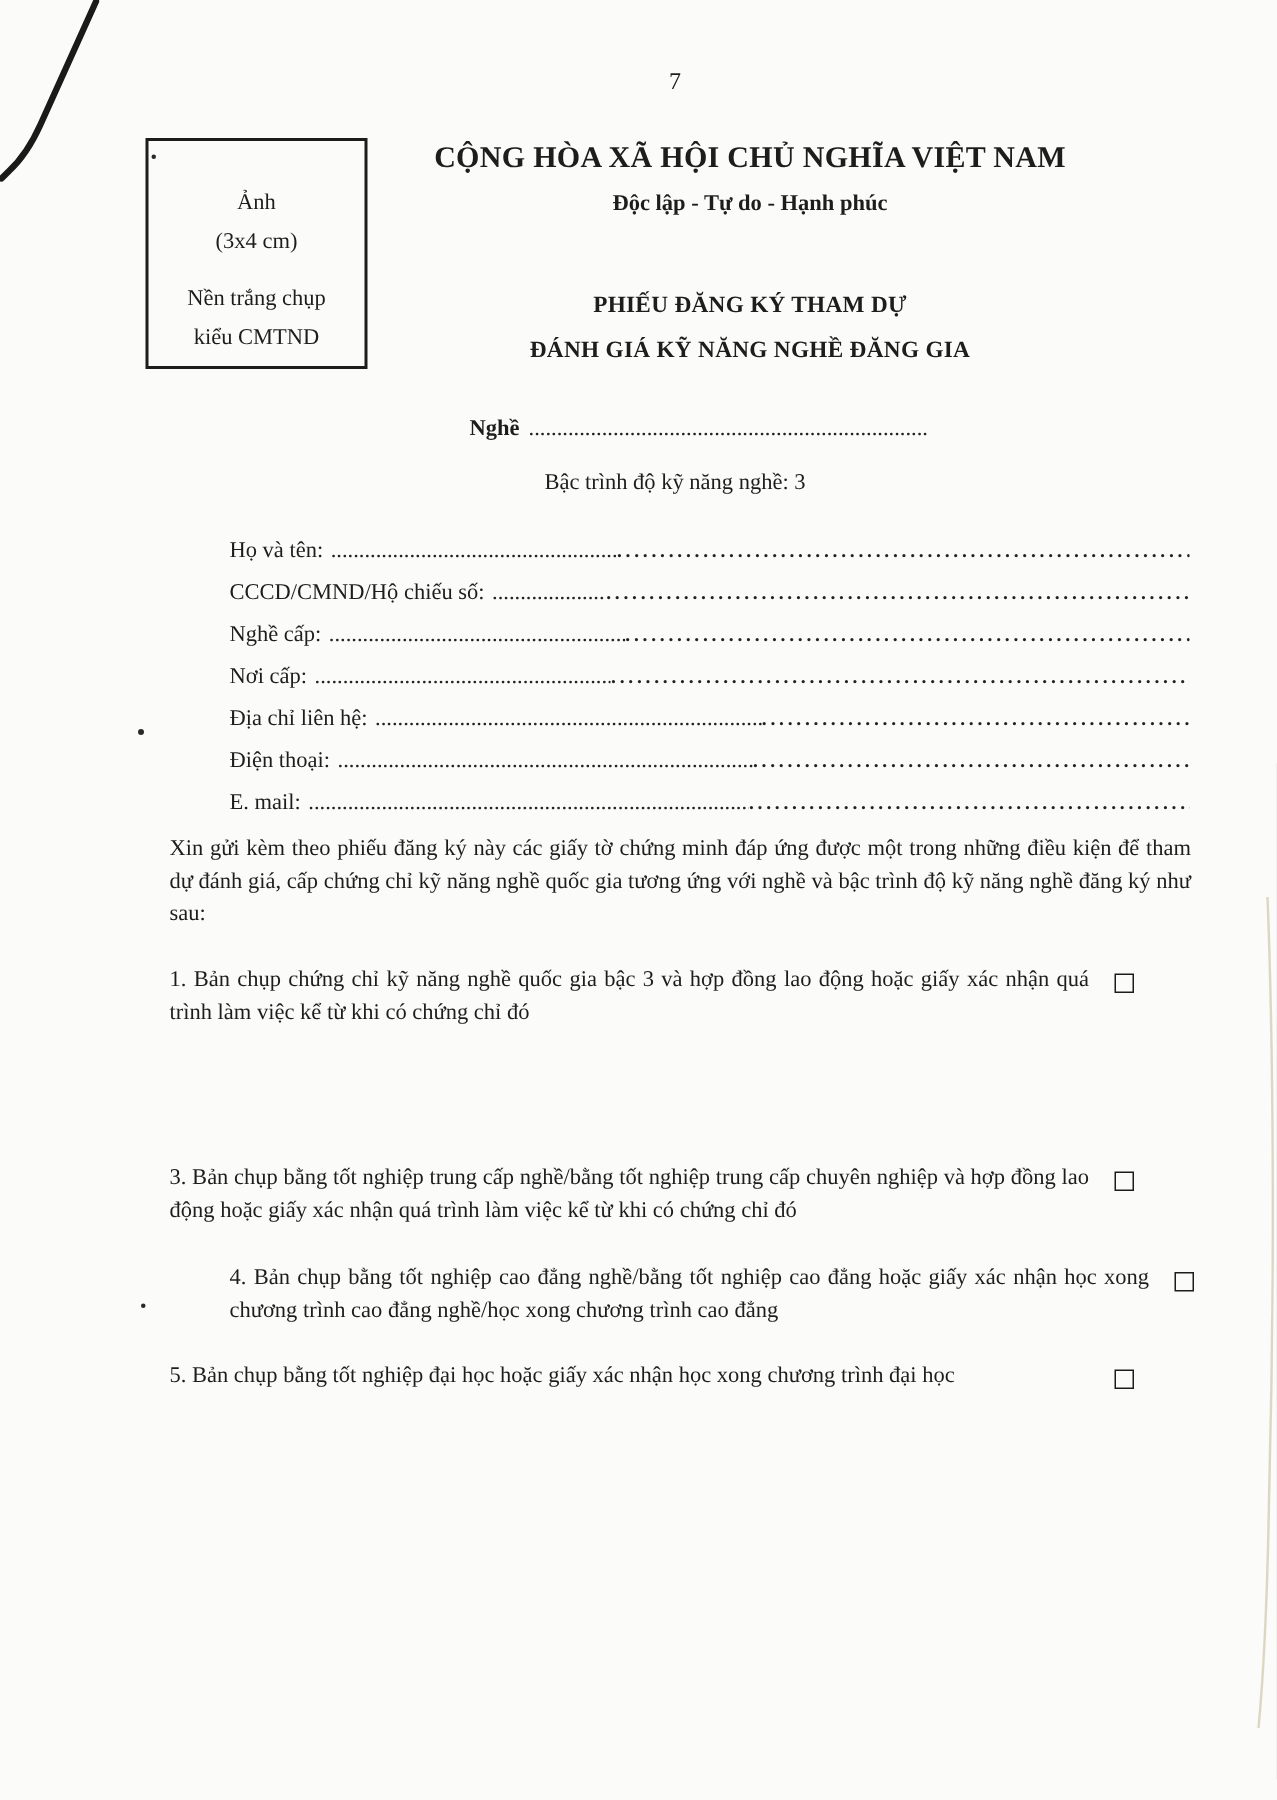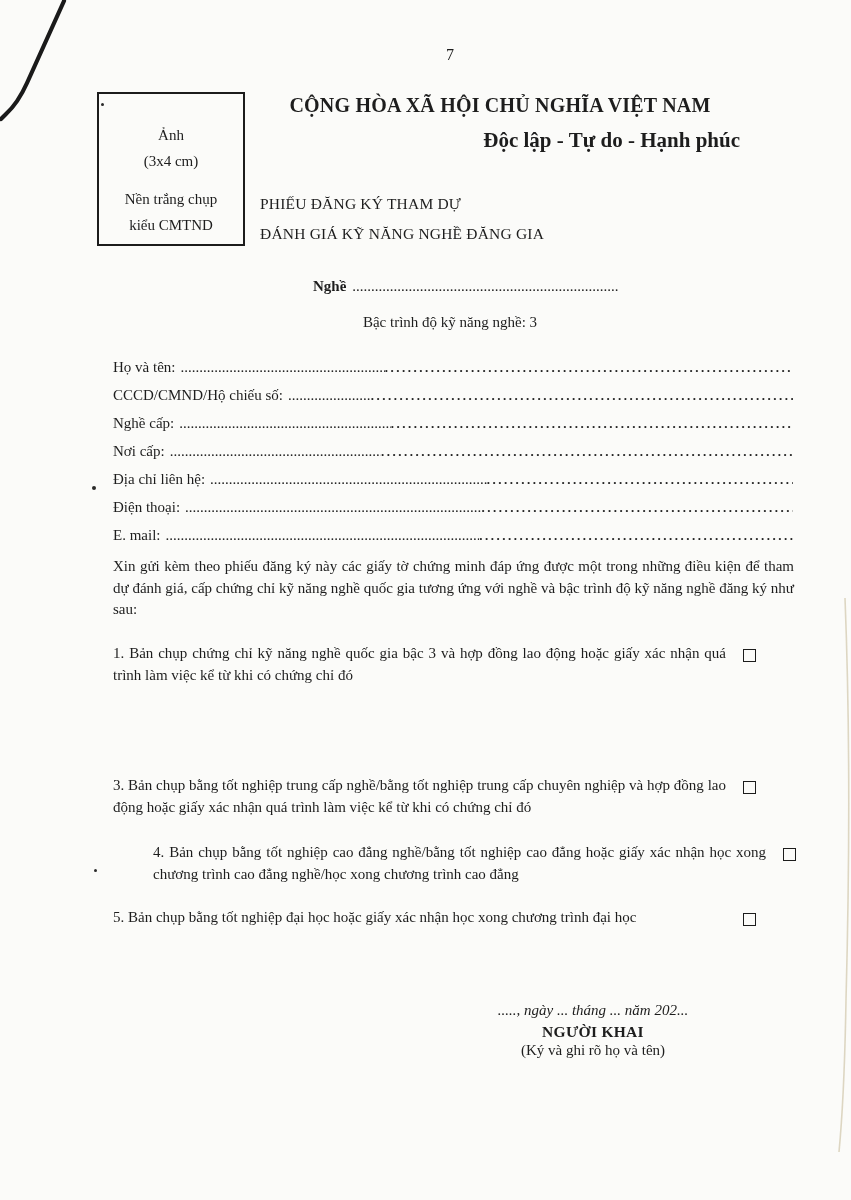--- a/index.html
+++ b/index.html
@@ -16,31 +16,31 @@
   .page-number{top:46px;left:420px;width:60px;font-size:16px;text-align:center;}
   .photo-box{
     left:97px;top:92px;width:148px;height:154px;
     border:2px solid #1c1c1c;
     text-align:center;font-size:15px;line-height:26px;
     padding-top:28px;box-sizing:border-box;
   }
   .photo-gap{height:12px;}
   .nat-header{left:260px;top:94px;width:480px;text-align:center;}
   .nat-line1{font-size:20px;font-weight:bold;letter-spacing:.2px;}
-  .nat-line2{font-size:21px;font-weight:bold;margin-top:11px;text-align:right;}
-  .form-title{left:260px;top:189px;width:480px;font-size:15.5px;font-weight:normal;line-height:30px;letter-spacing:.2px;}
+  .nat-line2{font-size:15px;font-weight:bold;margin-top:11px;}
+  .form-title{left:260px;top:189px;width:480px;text-align:center;font-size:15.5px;font-weight:bold;line-height:30px;letter-spacing:.2px;}
   .nghe-line{left:313px;top:278px;display:flex;align-items:baseline;font-size:15px;}
   .nghe-label{font-weight:bold;margin-right:6px;}
   .lead{display:inline-block;overflow:hidden;white-space:nowrap;font-size:15px;color:#222;}
   .lead.dense{letter-spacing:0;}
   .lead.sparse{flex:1 1 auto;letter-spacing:2.5px;font-weight:bold;font-size:13px;}
   .bac-line{left:280px;top:314px;width:340px;text-align:center;font-size:15px;}
   .fields{left:113px;top:353px;width:680px;}
   .dotline{display:flex;align-items:baseline;height:28px;line-height:28px;font-size:15px;}
-  .flabel{white-space:nowrap;margin-right:5px;}
+  .flabel{white-space:nowrap;margin-right:5px;margin-left:40px;}
   .intro{left:113px;top:556px;width:681px;font-size:15px;line-height:21.5px;text-align:justify;}
   .item{left:113px;width:680px;}
   .item-text{width:613px;font-size:15px;line-height:21.5px;text-align:justify;}
   .checkbox{
     position:absolute;left:630px;top:6px;
     width:11px;height:11px;
     border:1.8px solid #1c1c1c;background:transparent;
   }
   .signature{left:433px;top:1002px;width:320px;text-align:center;}
   .sig-date{font-style:italic;font-size:15px;}
@@ -143,19 +143,14 @@
   </div>
   <div class="abs item" style="top:842px;margin-left:40px;">
     <div class="item-text">4. Bản chụp bằng tốt nghiệp cao đẳng nghề/bằng tốt nghiệp cao đẳng hoặc giấy xác nhận học xong chương trình cao đẳng nghề/học xong chương trình cao đẳng</div>
     <div class="checkbox"></div>
   </div>
   <div class="abs item" style="top:907px;">
     <div class="item-text">5. Bản chụp bằng tốt nghiệp đại học hoặc giấy xác nhận học xong chương trình đại học</div>
     <div class="checkbox"></div>
   </div>
 
-  <div class="abs signature">
-    <div class="sig-date">....., ngày ... tháng ... năm 202...</div>
-    <div class="sig-role">NGƯỜI KHAI</div>
-    <div class="sig-note">(Ký và ghi rõ họ và tên)</div>
-  </div>
 
 </div>
 
 </body></html>

